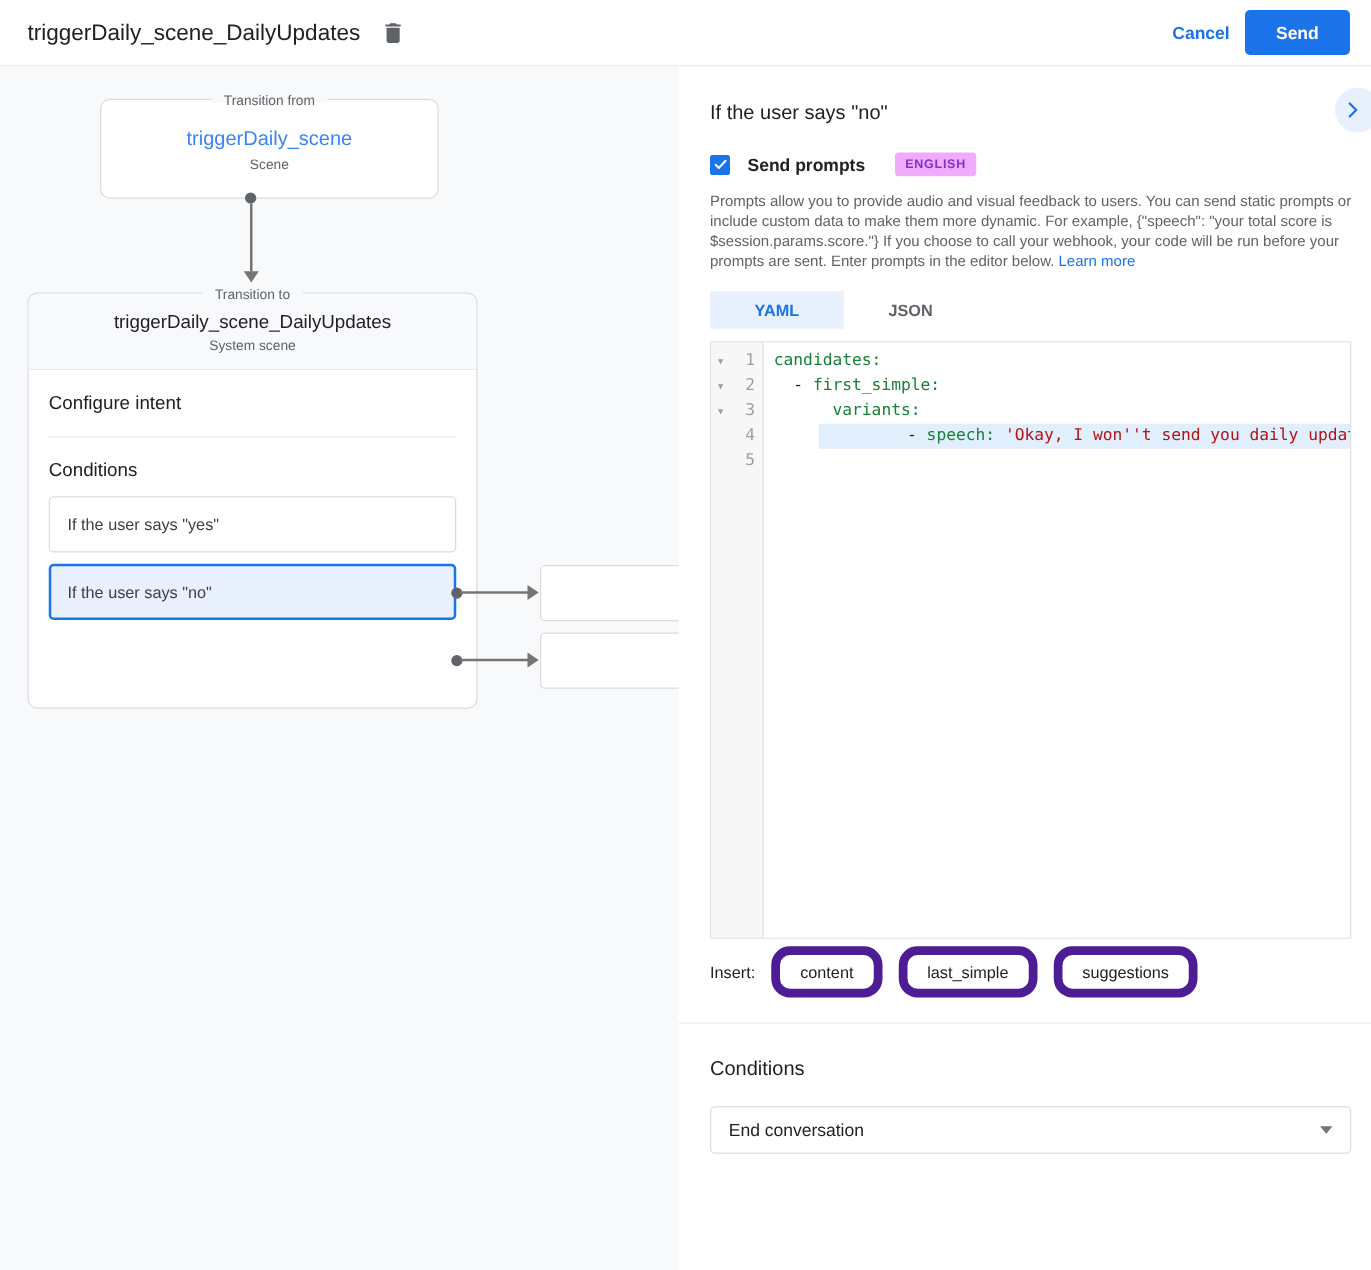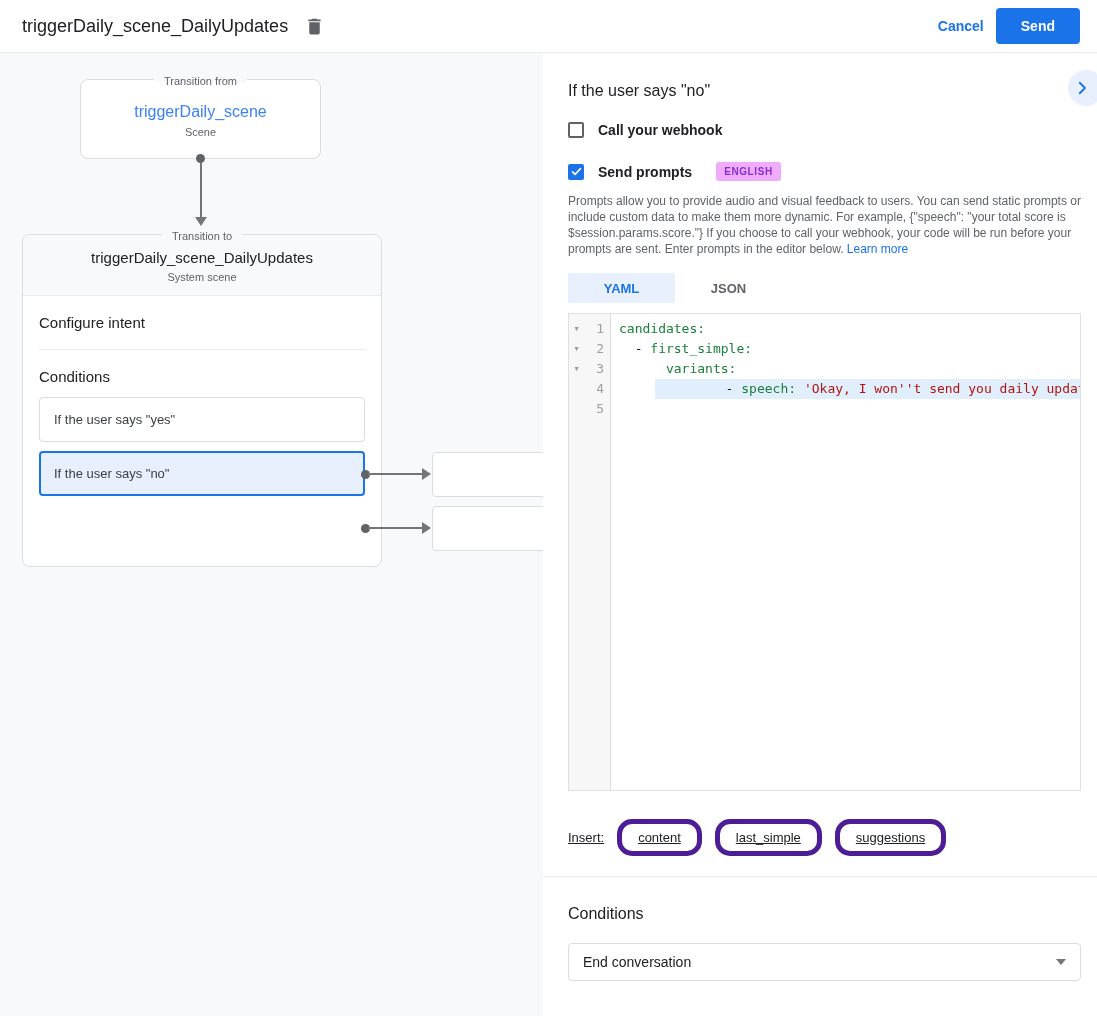--- a/index.html
+++ b/index.html
@@ -25,21 +25,21 @@
   .canvas {
     position: absolute; top: 53px; left: 0; width: 543px; bottom: 0;
     background: #f8f9fa; overflow: hidden;
   }
   .node { position: absolute; background: #fff; border: 1px solid #dadce0; border-radius: 8px; }
   .legend { position: absolute; top: -9px; left: 0; right: 0; text-align: center; }
   .legend span { font-size: 11px; color: #5f6368; padding: 0 10px; line-height: 17px; display: inline-block; }
   .legend-split span { background: linear-gradient(to bottom, #f8f9fa 53%, #ffffff 53%); }
   .legend-flat span { background: #f8f9fa; }
 
-  .tf-box { left: 80px; top: 26px; width: 241px; height: 80px; text-align: center; }
+  .tf-box { left: 80px; top: 26px; width: 271px; height: 80px; text-align: center; }
   .tf-title { margin-top: 23px; font-size: 16px; color: #3b82f6; }
   .tf-sub { margin-top: 5px; font-size: 11px; color: #5f6368; }
 
   .varrow-dot { position: absolute; left: 196px; top: 101px; width: 9px; height: 9px; border-radius: 50%; background: #5f6368; }
   .varrow-line { position: absolute; left: 200px; top: 110px; width: 2px; height: 54px; background: #757575; }
   .varrow-head { position: absolute; left: 195px; top: 164px; width: 0; height: 0; border-left: 6px solid transparent; border-right: 6px solid transparent; border-top: 9px solid #757575; }
 
   .tt-box { left: 22px; top: 181px; width: 360px; height: 333px; }
   .tt-header { background: #f8f9fa; border-bottom: 1px solid #e8eaed; border-radius: 8px 8px 0 0; text-align: center; padding: 14px 10px 12px; }
   .tt-title { font-size: 15px; color: #202124; }
@@ -89,23 +89,23 @@
   .gutter-row { height: 20px; display: flex; align-items: center; }
   .fold { width: 15px; text-align: center; font-size: 7px; color: #9e9e9e; cursor: pointer; }
   .lnum { flex: 1; text-align: right; padding-right: 6px; color: #9aa0a6; }
   .code { flex: 1; padding-top: 5px; background: #fff; overflow: hidden; cursor: text; }
   .code-row { height: 20px; white-space: pre; padding-left: 8px; }
   .code-row.active { background: #e1eefb; margin-left: 44px; }
   .tok-plain { color: #202124; }
   .tok-key { color: #188038; }
   .tok-string { color: #b31412; }
 
-  .insert-row { margin-top: 28px; display: flex; align-items: center; gap: 13px; text-decoration: underline; }
+  .insert-row { margin-top: 6px; display: flex; align-items: center; gap: 13px; }
   .insert-label { font-size: 13px; color: #202124; }
-  .chip { border: 5px solid #4c1d95; border-radius: 15px; padding: 6px 16px; font-size: 13px; color: #202124; background: #fff; font-family: inherit; cursor: pointer; }
+  .chip { border: 7px solid #4c1d95; border-radius: 15px; padding: 6px 16px; font-size: 13px; color: #202124; background: #fff; font-family: inherit; cursor: pointer; }
 
   .panel-divider { margin: 20px -17px 0 -25px; border-top: 1px solid #e8eaed; }
 
   .transition-heading { margin-top: 28px; font-size: 16px; font-weight: normal; color: #202124; }
   .transition-desc { margin-top: 10px; font-size: 12px; line-height: 16px; color: #5f6368; width: 516px; }
   .dropdown {
     margin-top: 20px; width: 513px; height: 38px; border: 1px solid #dadce0; border-radius: 4px;
     display: flex; align-items: center; justify-content: space-between; padding: 0 14px;
     font-size: 14px; color: #202124; cursor: pointer; background: #fff;
   }
@@ -172,24 +172,20 @@
   <div class="panel-inner">
     <h2 class="panel-title">If the user says "no"</h2>
     <button class="chevron-btn">
       <span style="display:flex">
         <svg width="18" height="18" viewBox="0 0 24 24" fill="none" stroke="#1a73e8" stroke-width="2.4" stroke-linecap="round" stroke-linejoin="round">
             <polyline points="9,5 16,12 9,19"></polyline>
           </svg>
       </span>
     </button>
 
-    <div class="check-row">
-      <div class="checkbox" id="webhook-checkbox"></div>
-      <div class="check-label">Call your webhook</div>
-    </div>
 
     <div class="check-row">
       <div class="checkbox checked" id="prompts-checkbox">
         <span style="display:flex">
           <svg width="13" height="13" viewBox="0 0 18 18" fill="none" stroke="#ffffff" stroke-width="2.2" stroke-linecap="round" stroke-linejoin="round">
               <polyline points="3.5,9.5 7,13 14.5,5"></polyline>
             </svg>
         </span>
       </div>
       <div class="check-label">Send prompts</div>

